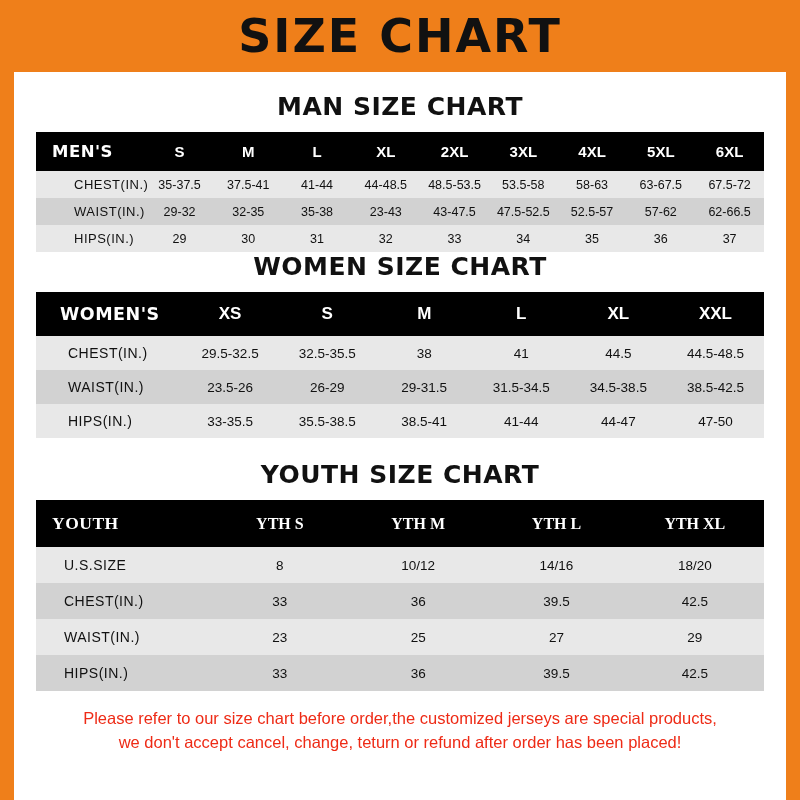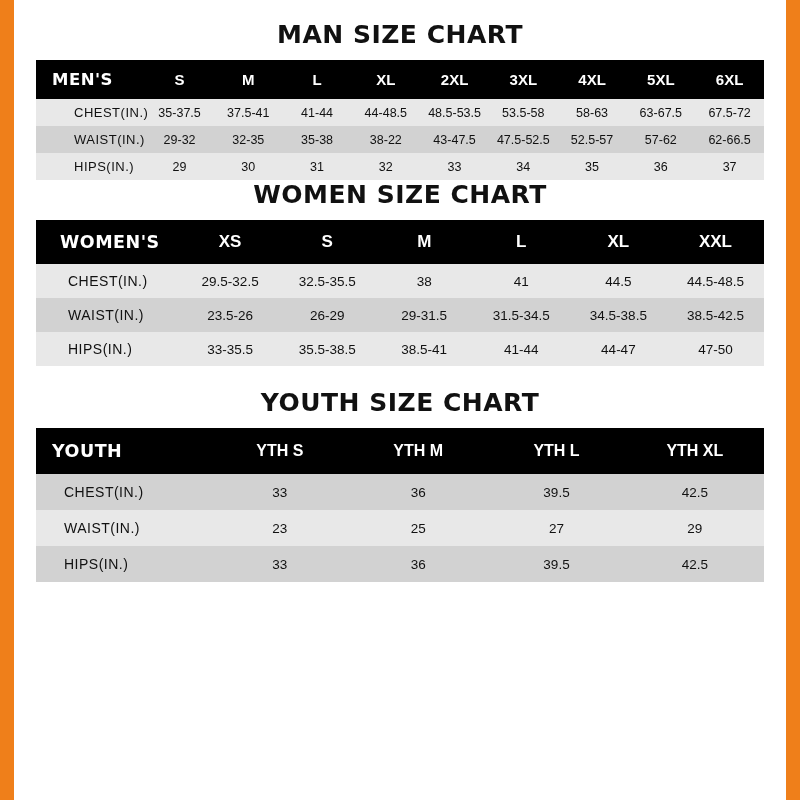--- a/index.html
+++ b/index.html
@@ -101,39 +101,42 @@
   #women-table col.c0 { width: 20%; }
   #youth-table col.c0 { width: 24%; }
 
   table#women-table th, table#women-table td { font-size: 13.5px; padding: 9px 0; }
   table#women-table tbody td.rowhead { font-size: 14px; padding-left: 32px; }
   table#women-table thead th { font-size: 17px; padding: 12px 0; }
   table#women-table thead th.rowhead { font-size: 17.5px; padding-left: 24px; }
 
   table#youth-table th, table#youth-table td { font-size: 13.5px; padding: 10px 0; }
   table#youth-table tbody td.rowhead { font-size: 14px; padding-left: 28px; }
-  table#youth-table thead th { font-size: 16px; padding: 13px 0; }
+  table#youth-table thead th { font-size: 16px; padding: 13px 0; font-family: Liberation Serif, serif; }
   table#youth-table thead th.rowhead { font-size: 17.5px; padding-left: 16px; }
 
   .footer-note {
     margin-top: 16px;
     padding: 0 12px 10px 12px;
     text-align: center;
     color: #ee2b16;
     font-size: 16.5px;
     line-height: 1.45;
     font-family: "Liberation Sans", sans-serif;
   }
   .footer-note div { white-space: nowrap; }
 </style>
 </head>
 <body>
 
 <div class="page">
 
+  <div class="banner">
+    <div class="banner-title">SIZE CHART</div>
+  </div>
 
   <div class="content">
 
     <div class="section-title t1">MAN SIZE CHART</div>
     <table class="size-table" id="men-table">
         <colgroup>
           <col class="c0">
           <col class="c1">
           <col class="c2">
           <col class="c3">
@@ -169,21 +172,21 @@
             <td>53.5-58</td>
             <td>58-63</td>
             <td>63-67.5</td>
             <td>67.5-72</td>
           </tr>
           <tr class="even">
             <td class="rowhead">WAIST(IN.)</td>
             <td>29-32</td>
             <td>32-35</td>
             <td>35-38</td>
-            <td>38-22</td>
+            <td>23-43</td>
             <td>43-47.5</td>
             <td>47.5-52.5</td>
             <td>52.5-57</td>
             <td>57-62</td>
             <td>62-66.5</td>
           </tr>
           <tr class="odd">
             <td class="rowhead">HIPS(IN.)</td>
             <td>29</td>
             <td>30</td>
@@ -263,20 +266,27 @@
         <thead>
           <tr>
             <th class="rowhead">YOUTH</th>
             <th>YTH S</th>
             <th>YTH M</th>
             <th>YTH L</th>
             <th>YTH XL</th>
           </tr>
         </thead>
         <tbody>
+          <tr class="odd">
+            <td class="rowhead">U.S.SIZE</td>
+            <td>8</td>
+            <td>10/12</td>
+            <td>14/16</td>
+            <td>18/20</td>
+          </tr>
           <tr class="even">
             <td class="rowhead">CHEST(IN.)</td>
             <td>33</td>
             <td>36</td>
             <td>39.5</td>
             <td>42.5</td>
           </tr>
           <tr class="odd">
             <td class="rowhead">WAIST(IN.)</td>
             <td>23</td>
@@ -287,15 +297,19 @@
           <tr class="even">
             <td class="rowhead">HIPS(IN.)</td>
             <td>33</td>
             <td>36</td>
             <td>39.5</td>
             <td>42.5</td>
           </tr>
         </tbody>
       </table>
 
+    <div class="footer-note">
+      <div>Please refer to our size chart before order,the customized jerseys are special products,</div>
+      <div>we don't accept cancel, change, teturn or refund after order has been placed!</div>
+    </div>
 
   </div>
 </div>
 
 </body></html>

